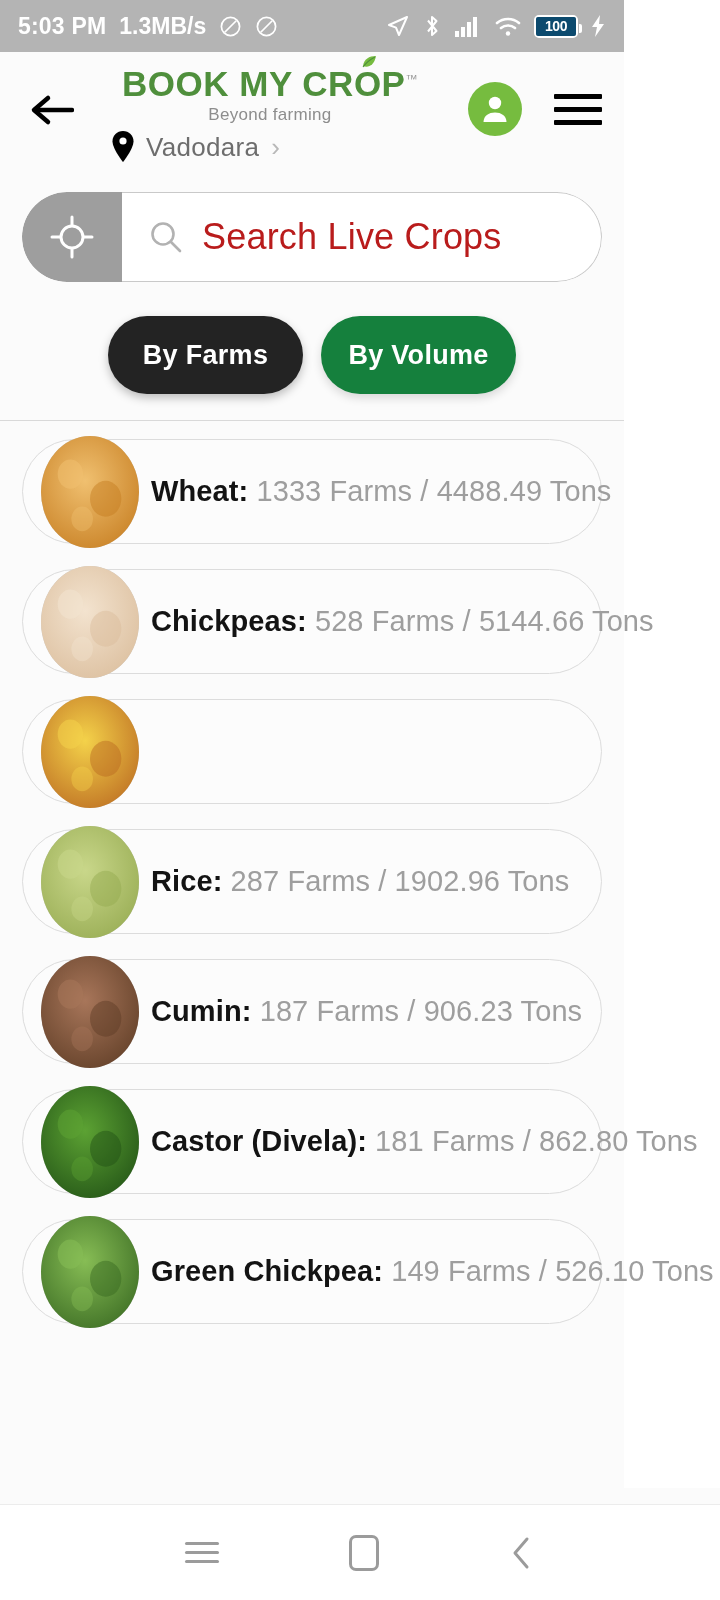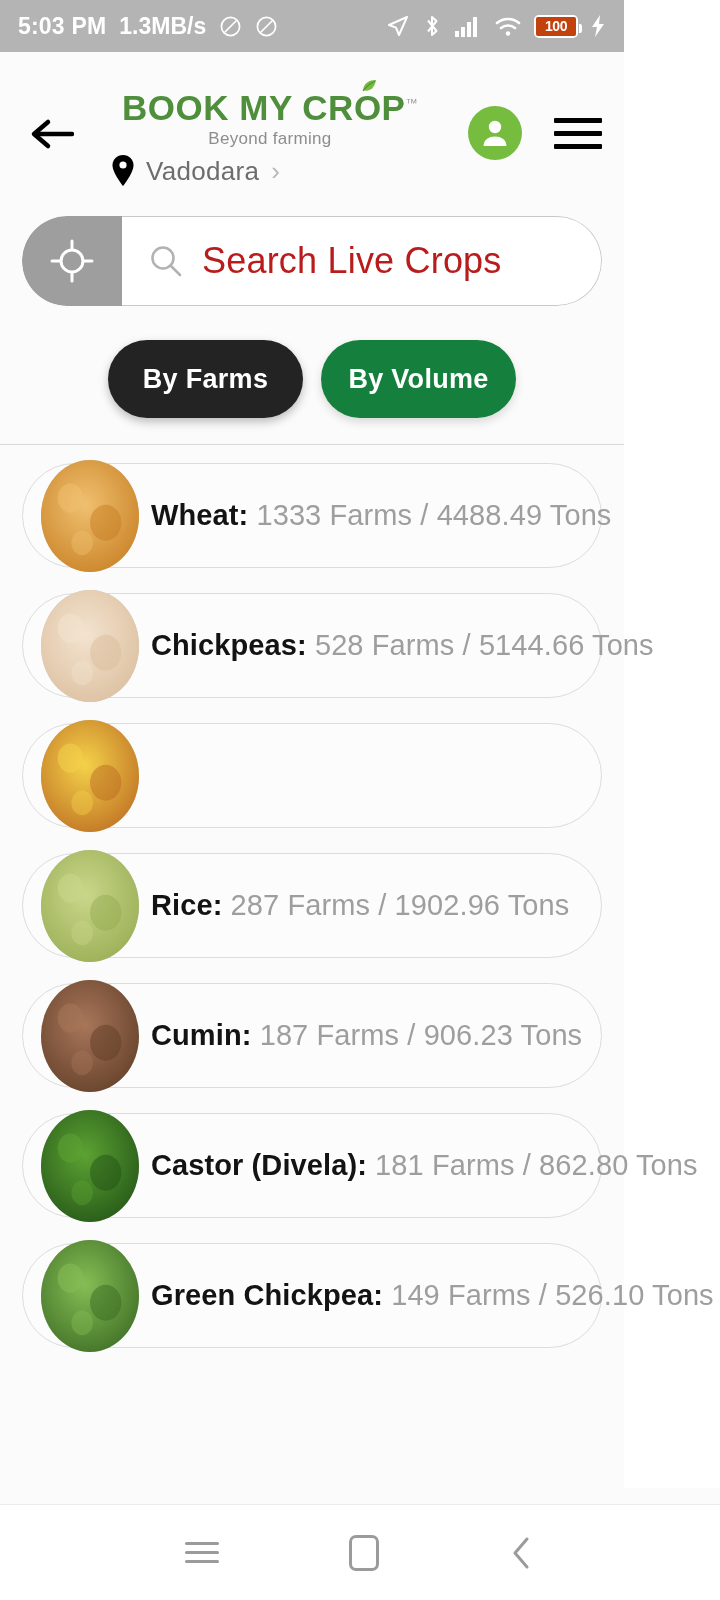--- a/index.html
+++ b/index.html
@@ -23,28 +23,28 @@
   .sb-right{ margin-left:auto; display:flex; align-items:center; gap:12px; }
   .sb-batt{
     width:44px; height:23px; border:2.5px solid #ffffff; border-radius:5px;
     display:flex; align-items:center; justify-content:center; position:relative;
   }
   .sb-batt::after{
     content:""; position:absolute; right:-6px; top:7px; width:3px; height:9px;
     background:#ffffff; border-radius:0 2px 2px 0;
   }
   .sb-batt-fill{
-    background:#c2410c; color:#ffffff; font-size:14px; font-weight:bold;
+    background:#0c4a6e; color:#ffffff; font-size:14px; font-weight:bold;
     width:100%; height:100%; display:flex; align-items:center;
     justify-content:center; border-radius:2px; letter-spacing:-.5px;
   }
 
   
   .header{ position:relative; background:#fbfbfb; padding:14px 0 6px; }
-  .hdr-row{ display:flex; align-items:flex-start; padding:0 22px;margin-top:24px; }
+  .hdr-row{ display:flex; align-items:flex-start; padding:0 22px; }
   .back-btn{ width:60px; height:60px; display:flex; align-items:center;
              justify-content:center; margin-top:14px; flex-shrink:0; }
   .logo-wrap{ flex:1; display:flex; flex-direction:column; align-items:center;
               margin-left:-10px; }
   .logo-main{
     font-size:35px; font-weight:bold; color:#4f8f3c; letter-spacing:.5px;
     position:relative; white-space:nowrap; line-height:1.05;
   }
   .tm{ font-size:12px; vertical-align:super; color:#9a9a9a; font-weight:normal; }
   .leaf{ position:absolute; right:38px; top:-12px; }

